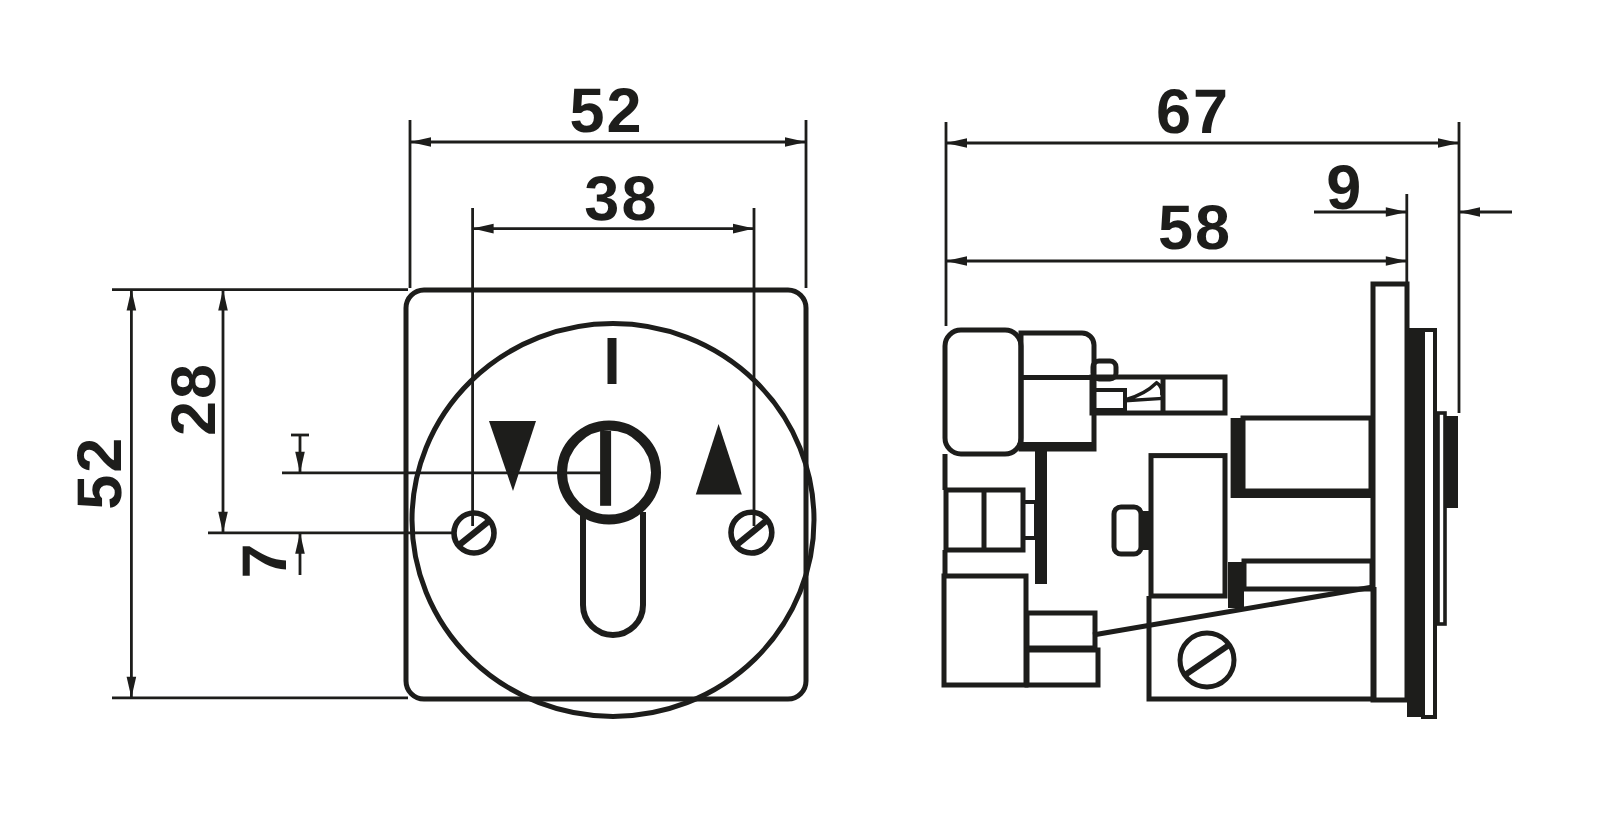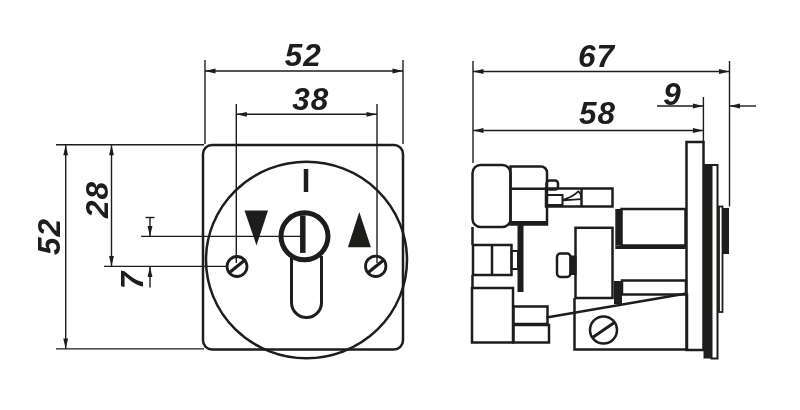--- a/index.html
+++ b/index.html
@@ -1,16 +1,16 @@
 <!DOCTYPE html>
 <html><head>
 <meta charset="utf-8">
 <style>
   html,body{margin:0;padding:0;background:#fff;}
-  .wrap{width:676px;height:410px;position:relative;background:#fff;font-style:italic;}
+  .wrap{width:676px;height:410px;position:relative;background:#fff;}
   text{font-family:"Liberation Sans", sans-serif;font-weight:bold;fill:#1d1d1b;}
 </style>
 </head>
 <body>
 <div class="wrap">
 <svg width="800" height="410" viewBox="0 0 800 410">
 <g stroke="#1d1d1b" fill="none" stroke-width="2.5">
 
   <rect x="203" y="145" width="200" height="204.5" rx="9" ry="9"></rect>
 

